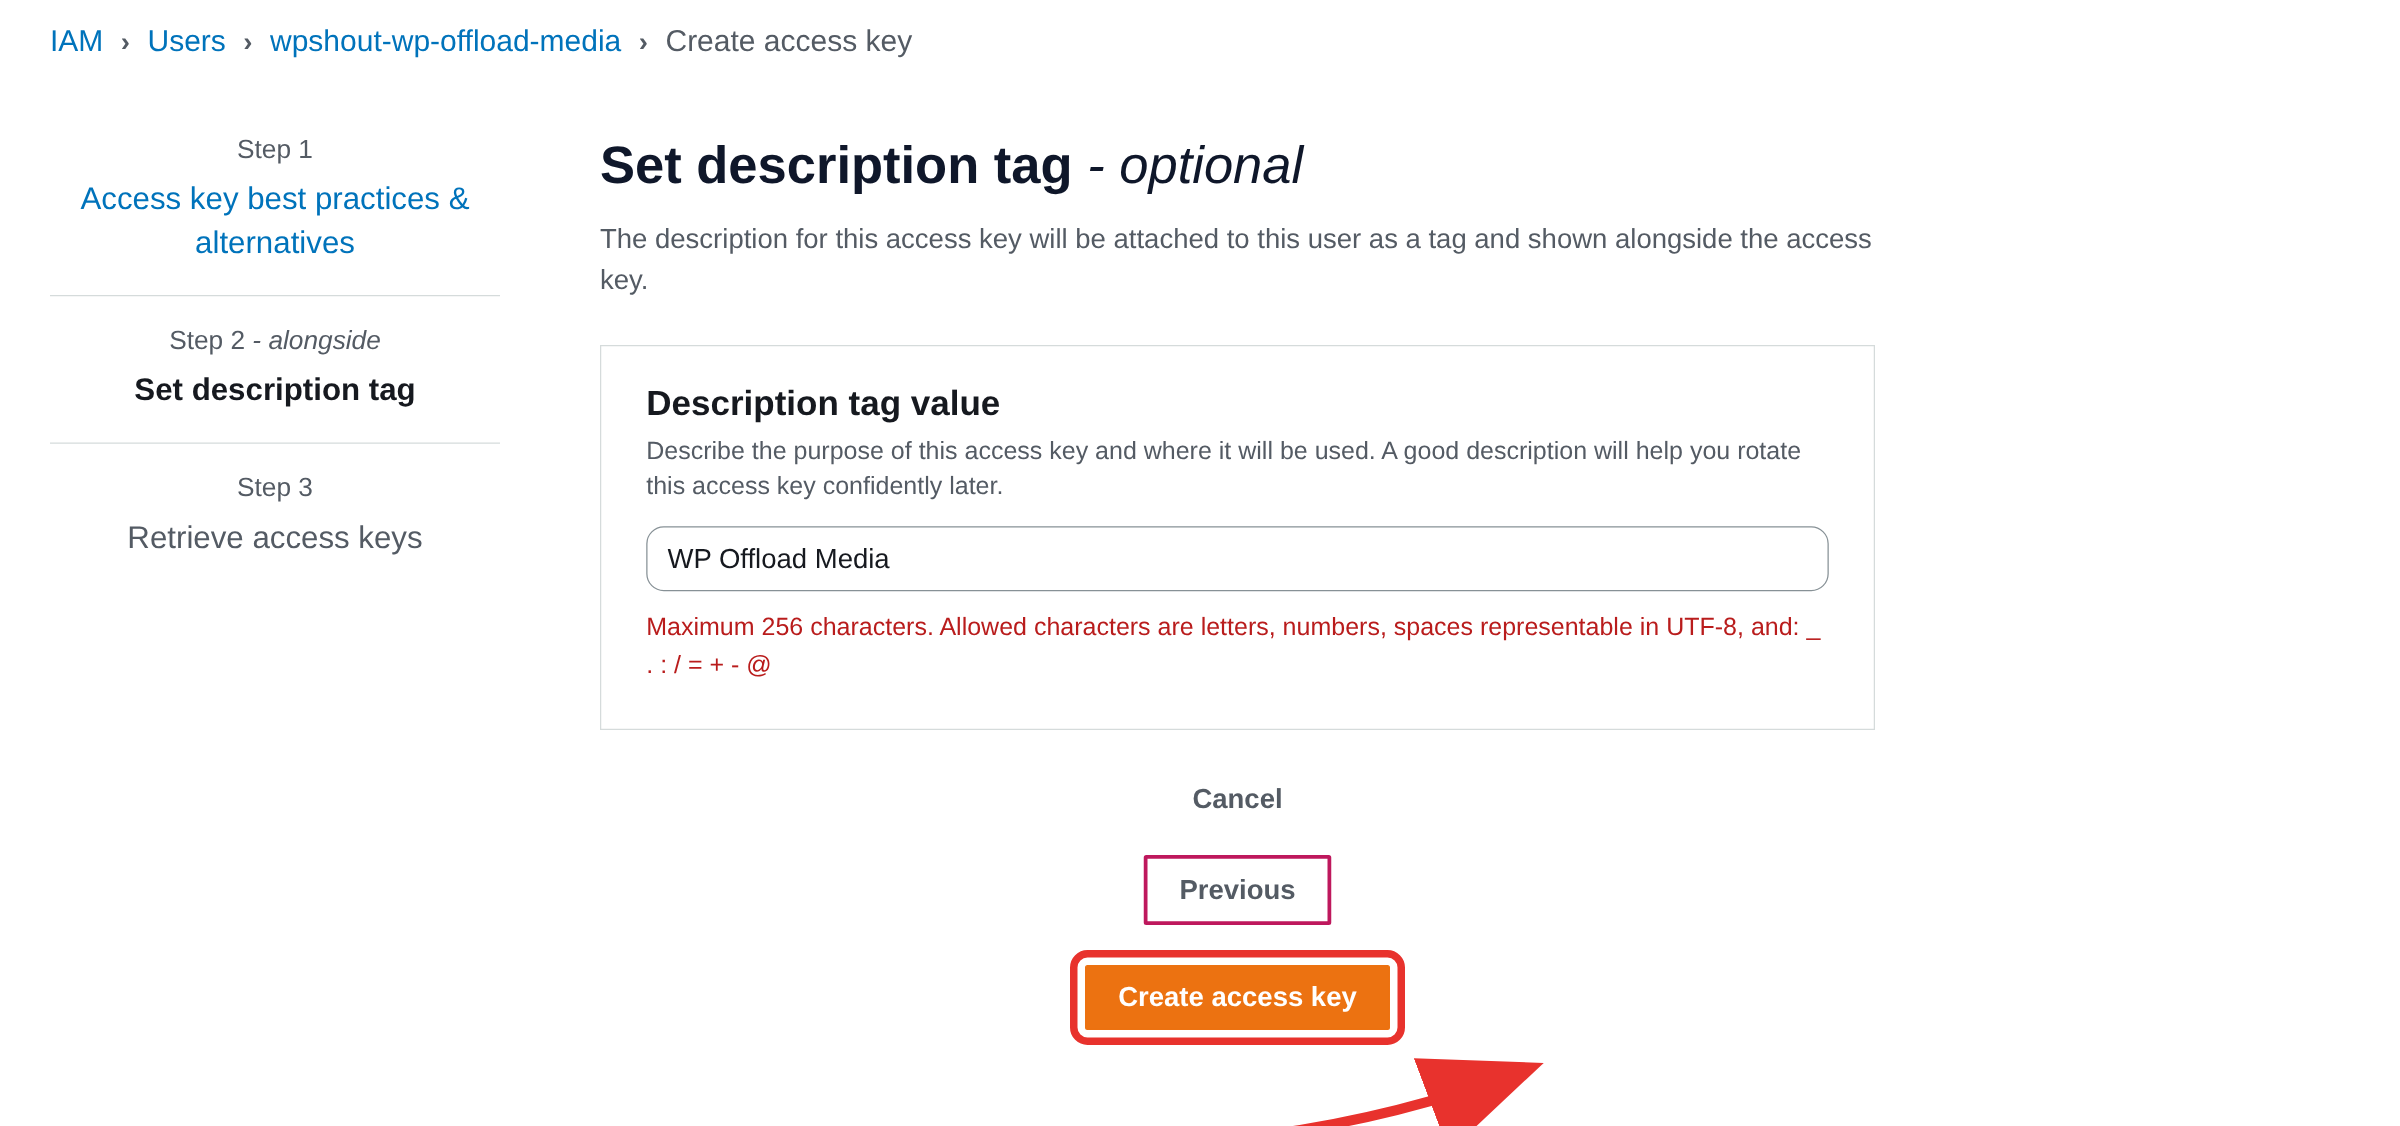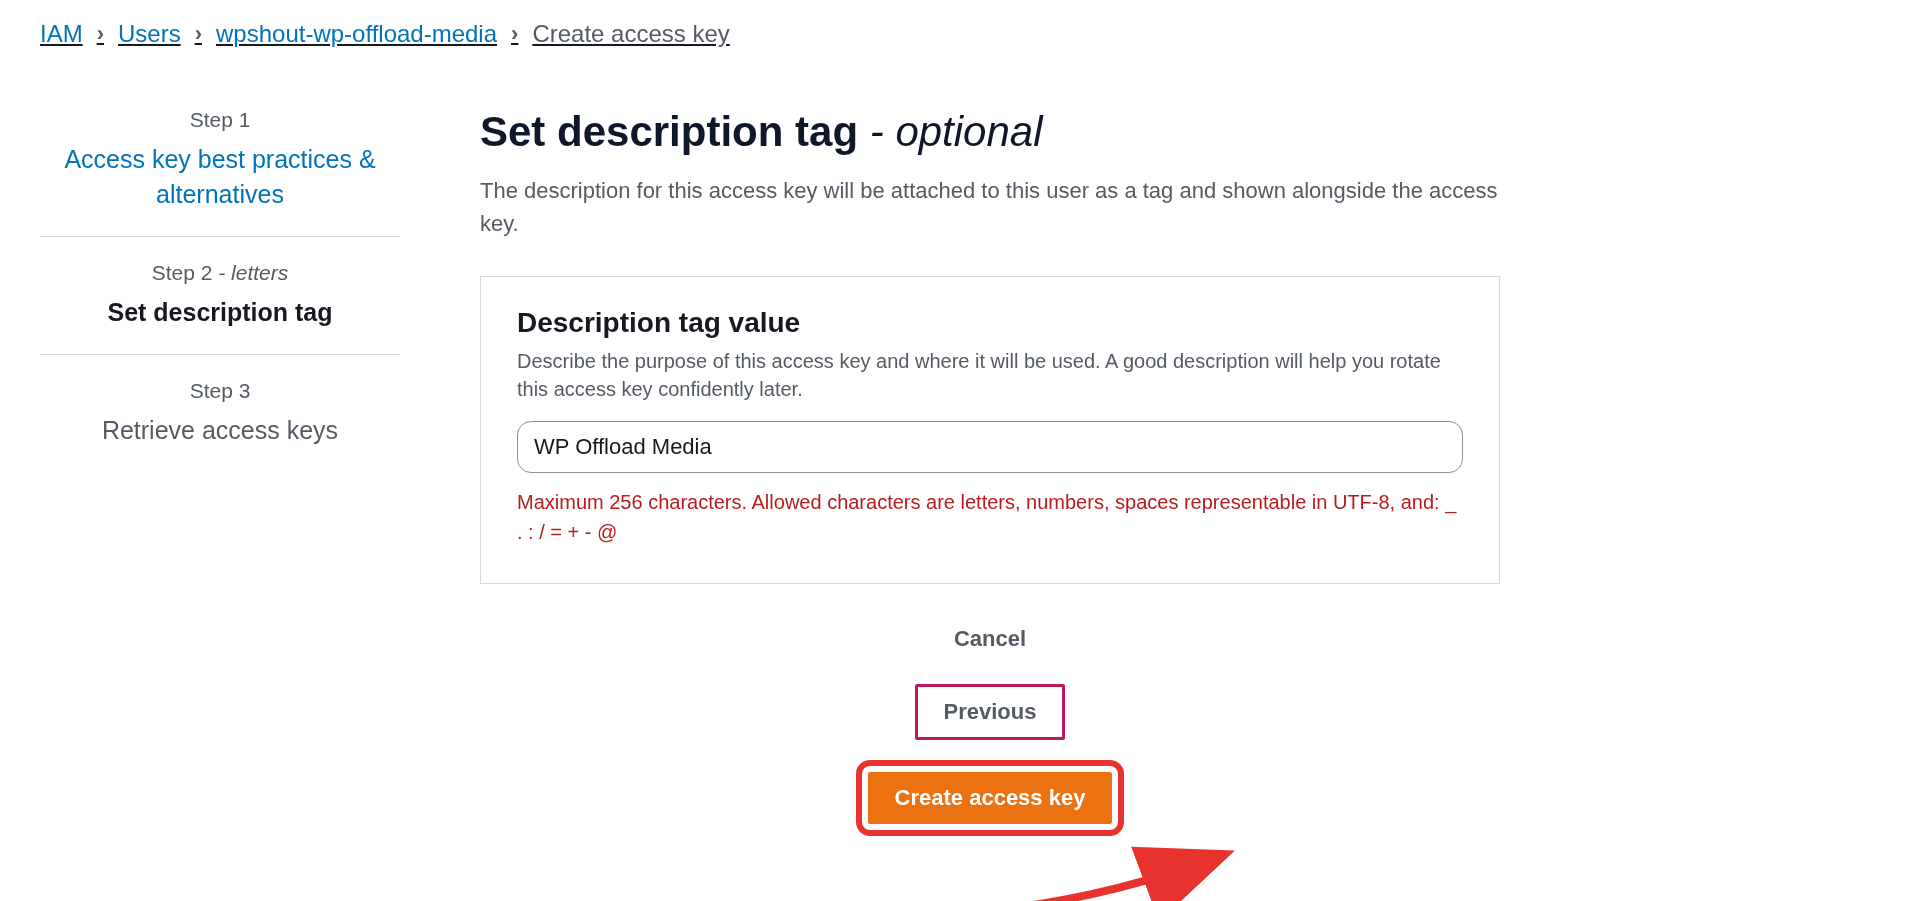--- a/index.html
+++ b/index.html
@@ -12,21 +12,20 @@
       background: #ffffff;
       color: #16191f;
       padding: 20px 40px;
     }
     .breadcrumb {
       display: flex;
       align-items: center;
       gap: 14px;
       font-size: 24px;
       margin-bottom: 60px;
-      text-decoration: underline;
     }
     .breadcrumb-link {
       color: #0073bb;
       cursor: pointer;
     }
     .breadcrumb-chevron {
       color: #545b64;
       font-weight: bold;
       font-size: 22px;
     }
@@ -184,21 +183,21 @@
 <div class="layout">
   <aside class="sidebar">
     <div class="step divider">
       <div class="step-label">
         <span>Step 1</span><span class="step-optional"></span>
       </div>
       <div class="step-title link">Access key best practices &amp; alternatives</div>
     </div>
     <div class="step divider">
       <div class="step-label">
-        <span>Step 2</span><span class="step-optional"> - letters</span>
+        <span>Step 2</span><span class="step-optional"> - alongside</span>
       </div>
       <div class="step-title active">Set description tag</div>
     </div>
     <div class="step">
       <div class="step-label">
         <span>Step 3</span><span class="step-optional"></span>
       </div>
       <div class="step-title">Retrieve access keys</div>
     </div>
   </aside>

